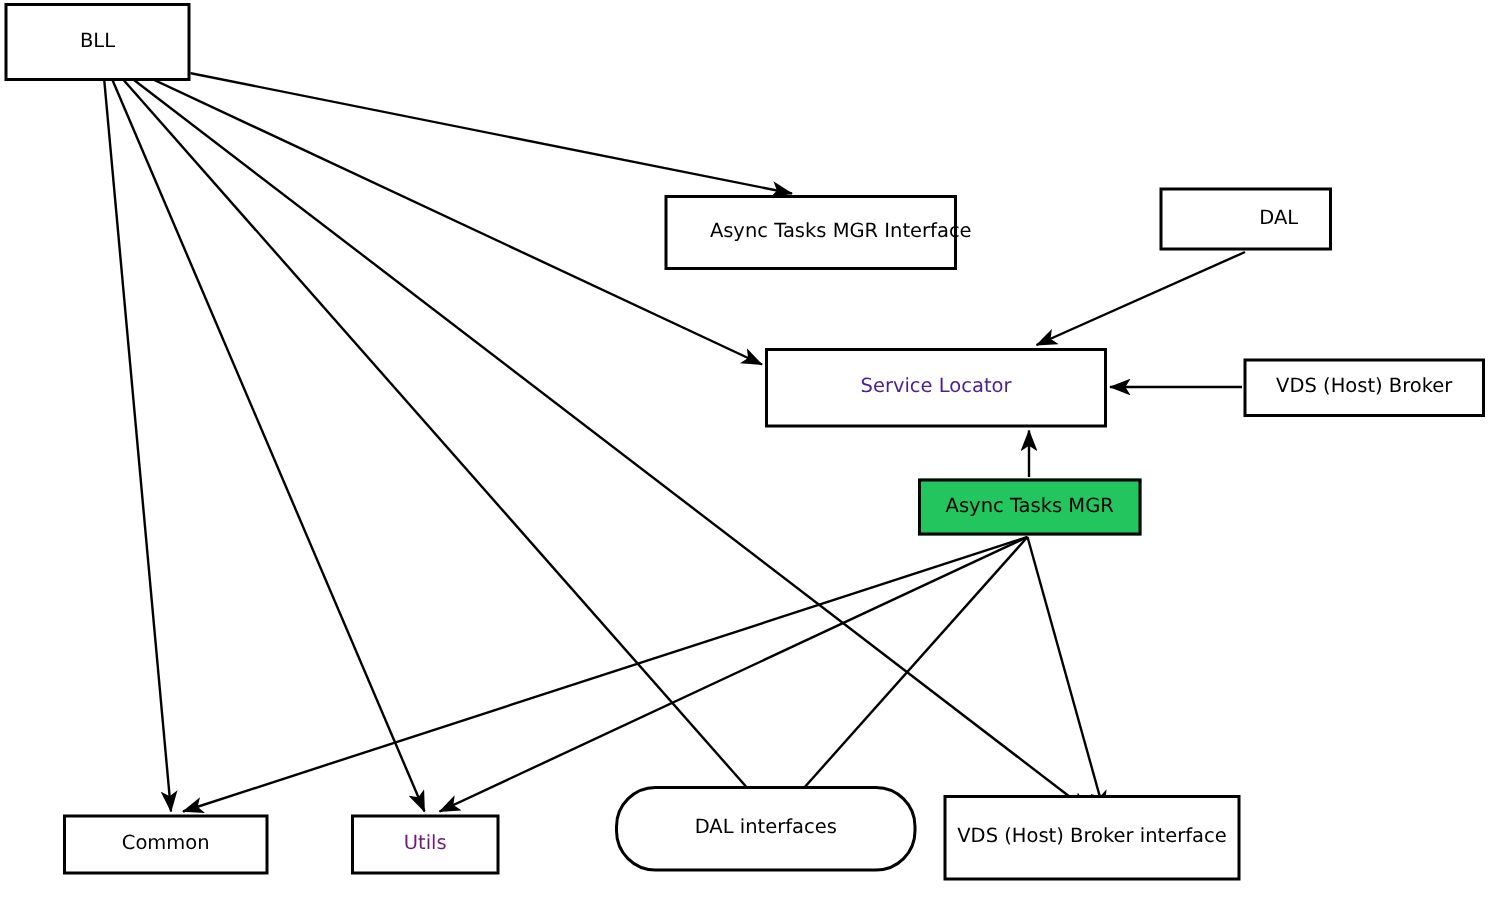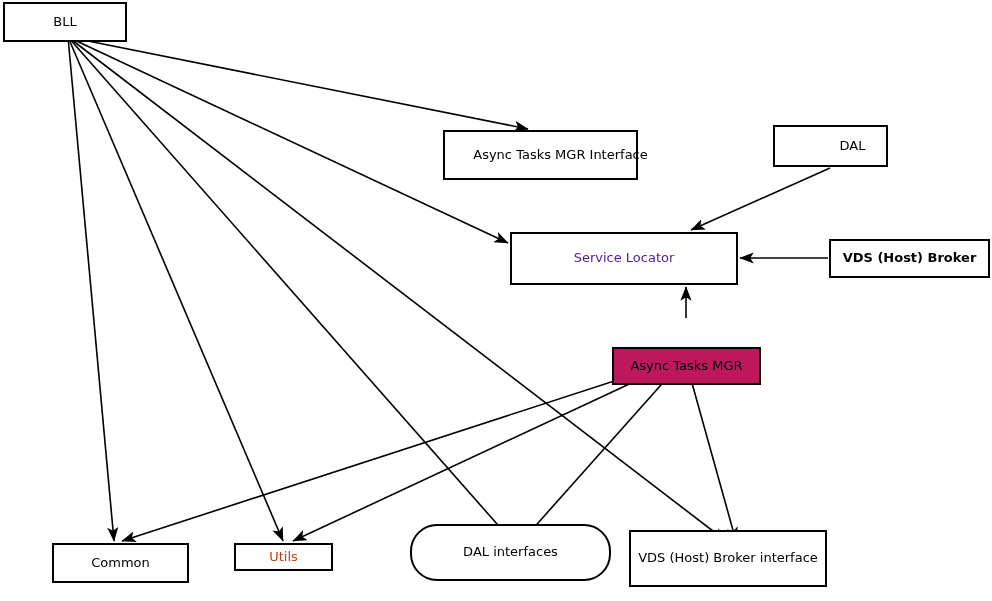--- a/index.html
+++ b/index.html
@@ -67,42 +67,42 @@
         <line x1="828" y1="258" x2="740" y2="258" stroke="#000000" stroke-width="1.6" marker-end="url(#arrowhead)"></line>
         <line x1="686" y1="318" x2="686" y2="287" stroke="#000000" stroke-width="1.6" marker-end="url(#arrowhead)"></line>
         <line x1="685" y1="358" x2="122" y2="541" stroke="#000000" stroke-width="1.6" marker-end="url(#arrowhead)"></line>
         <line x1="685" y1="358" x2="293" y2="541" stroke="#000000" stroke-width="1.6" marker-end="url(#arrowhead)"></line>
         <line x1="685" y1="358" x2="522" y2="541" stroke="#000000" stroke-width="1.6" marker-end="url(#arrowhead)"></line>
         <line x1="685" y1="358" x2="736" y2="541" stroke="#000000" stroke-width="1.6" marker-end="url(#arrowhead)"></line>
       </g>
   </svg>
 
   <div id="nodes-layer">
-      <div class="node" style="left: 3px; top: 2px; width: 124px; height: 40px; border-width: 2px; border-color: rgb(0, 0, 0); background: rgb(255, 255, 255); color: rgb(0, 0, 0);">
+      <div class="node" style="left: 3px; top: 2px; width: 124px; height: 52px; border-width: 2px; border-color: rgb(0, 0, 0); background: rgb(255, 255, 255); color: rgb(0, 0, 0);">
         <span class="node-label">BLL</span>
       </div>
       <div class="node" style="left: 443px; top: 130px; width: 195px; height: 50px; border-width: 2px; border-color: rgb(0, 0, 0); background: rgb(255, 255, 255); color: rgb(0, 0, 0); padding-left: 40px;">
         <span class="node-label">Async Tasks MGR Interface</span>
       </div>
       <div class="node" style="left: 773px; top: 125px; width: 115px; height: 42px; border-width: 2px; border-color: rgb(0, 0, 0); background: rgb(255, 255, 255); color: rgb(0, 0, 0); padding-left: 44px;">
         <span class="node-label">DAL</span>
       </div>
       <div class="node" style="left: 510px; top: 232px; width: 228px; height: 53px; border-width: 2px; border-color: rgb(0, 0, 0); background: rgb(255, 255, 255); color: #4c1d95;">
         <span class="node-label">Service Locator</span>
       </div>
-      <div class="node" style="left: 829px; top: 239px; width: 161px; height: 39px; border-width: 2px; border-color: rgb(0, 0, 0); background: rgb(255, 255, 255); color: rgb(0, 0, 0); font-weight: bold;">
+      <div class="node" style="left: 829px; top: 239px; width: 161px; height: 39px; border-width: 2px; border-color: rgb(0, 0, 0); background: rgb(255, 255, 255); color: rgb(0, 0, 0);">
         <span class="node-label">VDS (Host) Broker</span>
       </div>
-      <div class="node" style="left: 612px; top: 319px; width: 149px; height: 38px; border-width: 2px; border-color: rgb(0, 0, 0); background: #be185d; color: rgb(0, 0, 0); margin-top: 28px;">
+      <div class="node" style="left: 612px; top: 319px; width: 149px; height: 38px; border-width: 2px; border-color: rgb(0, 0, 0); background: #22c55e; color: rgb(0, 0, 0);">
         <span class="node-label">Async Tasks MGR</span>
       </div>
-      <div class="node" style="left: 42px; top: 543px; width: 137px; height: 40px; border-width: 2px; border-color: rgb(0, 0, 0); background: rgb(255, 255, 255); color: rgb(0, 0, 0); margin-left: 10px;">
+      <div class="node" style="left: 42px; top: 543px; width: 137px; height: 40px; border-width: 2px; border-color: rgb(0, 0, 0); background: rgb(255, 255, 255); color: rgb(0, 0, 0);">
         <span class="node-label">Common</span>
       </div>
-      <div class="node" style="left: 234px; top: 543px; width: 99px; height: 28px; border-width: 2px; border-color: rgb(0, 0, 0); background: rgb(255, 255, 255); color: #c2410c; text-align: right;">
+      <div class="node" style="left: 234px; top: 543px; width: 99px; height: 40px; border-width: 2px; border-color: rgb(0, 0, 0); background: rgb(255, 255, 255); color: #701a75; text-align: right;">
         <span class="node-label">Utils</span>
       </div>
       <div class="node" style="left: 410px; top: 524px; width: 201px; height: 57px; border-width: 2px; border-color: rgb(0, 0, 0); background: rgb(255, 255, 255); color: rgb(0, 0, 0); border-radius: 27px;">
         <span class="node-label">DAL interfaces</span>
       </div>
       <div class="node" style="left: 629px; top: 530px; width: 198px; height: 57px; border-width: 2px; border-color: rgb(0, 0, 0); background: rgb(255, 255, 255); color: rgb(0, 0, 0);">
         <span class="node-label">VDS (Host) Broker interface</span>
       </div>
     </div>
 

